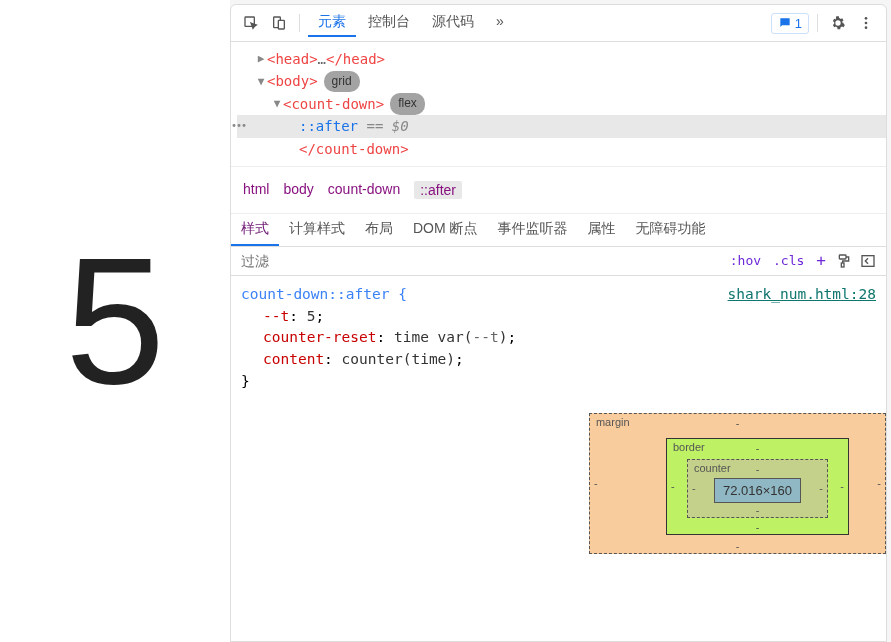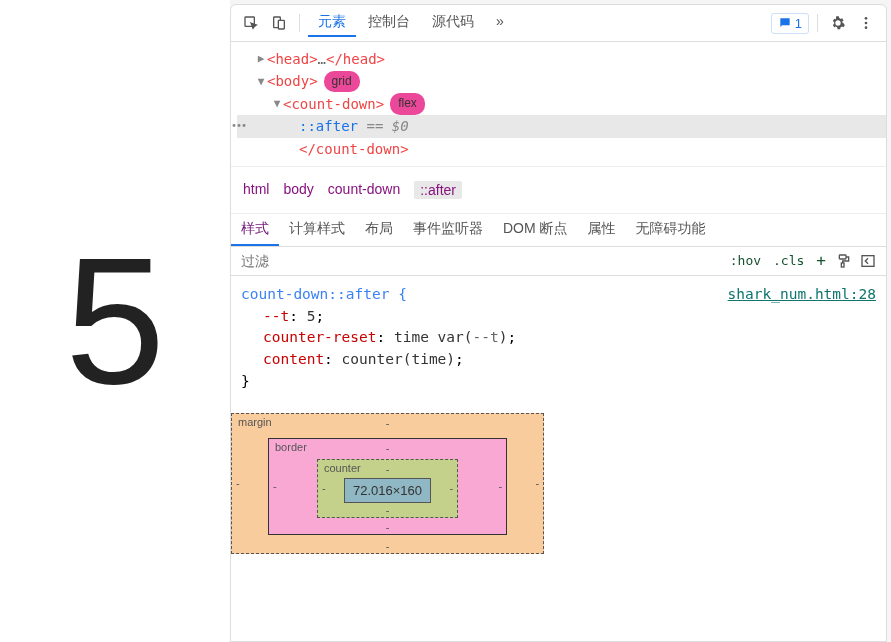--- a/index.html
+++ b/index.html
@@ -86,21 +86,21 @@
     .dom-line .arrow {
       width: 12px;
       display: inline-block;
       color: #888;
       text-align: center;
       font-size: 11px;
     }
     .tag-ang { color: #ef4444; }
     .dom-line .ellipsis { color: #666; }
     .dom-badge {
-      background: #ec4899;
+      background: #a3a3a3;
       border-radius: 10px;
       padding: 1px 8px;
       margin-left: 6px;
       font-size: 12px;
       color: #333;
       font-family: -apple-system, sans-serif;
     }
     .dom-line.selected { background: #e8e8e8; position: relative; }
     .dom-line.selected::before {
       content: "•••";
@@ -153,21 +153,21 @@
       flex: 1;
       border: none;
       outline: none;
       padding: 6px 4px;
       color: #888;
       font-size: 14px;
     }
     .filter-btn {
       padding: 3px 6px;
       cursor: pointer;
-      color: #14532d;
+      color: #6d28d9;
       font-family: monospace;
       font-size: 13px;
     }
     
     .css-rule {
       font-family: "Menlo", "Consolas", monospace;
       font-size: 14.5px;
       padding: 8px 10px;
       line-height: 1.5;
       position: relative;
@@ -181,37 +181,38 @@
       cursor: pointer;
       font-family: -apple-system, monospace;
     }
     .css-selector { color: #3b82f6; }
     .css-prop { color: #c80000; margin-left: 22px; }
     .css-val { color: #333; }
     .css-var { color: #666; }
     
     .box-model-wrap {
       display: flex;
-      justify-content: flex-start;
+      justify-content: flex-end;
       padding: 12px 0 0 0;
     }
     .bm-margin {
       background: #f9cc9d;
       border: 1px dashed #555;
       padding: 24px 36px 18px;
       position: relative;
       font-size: 11px;
       color: #555;
       text-align: center;
     }
     .bm-border {
-      background: #f9a8d4;
+      background: #bef264;
       border: 1px solid #333;
-      padding: 20px 48px 16px;
+      padding: 20px 20px 16px;
       position: relative;
+      margin-left: 40px;
     }
     .bm-padding {
       background: #c3d18b;
       border: 1px dashed #555;
       padding: 18px 26px 14px;
       position: relative;
     }
     .bm-content {
       background: #8fb7c4;
       border: 1px solid #555;
@@ -318,22 +319,22 @@
     <span class="crumb">html</span>
     <span class="crumb">body</span>
     <span class="crumb">count-down</span>
     <span class="crumb active">::after</span>
   </div>
 
   <div class="sub-tabs">
     <div class="sub-tab active">样式</div>
     <div class="sub-tab">计算样式</div>
     <div class="sub-tab">布局</div>
+    <div class="sub-tab">DOM 断点</div>
     <div class="sub-tab">事件监听器</div>
-    <div class="sub-tab">DOM 断点</div>
     <div class="sub-tab">属性</div>
     <div class="sub-tab">无障碍功能</div>
   </div>
 
   <div class="filter-row">
     <input class="filter-input" placeholder="过滤" style="">
     <span class="filter-btn">:hov</span>
     <span class="filter-btn">.cls</span>
     <span class="filter-btn" style="font-size:16px;">+</span>
     <span class="dt-icon-btn">

